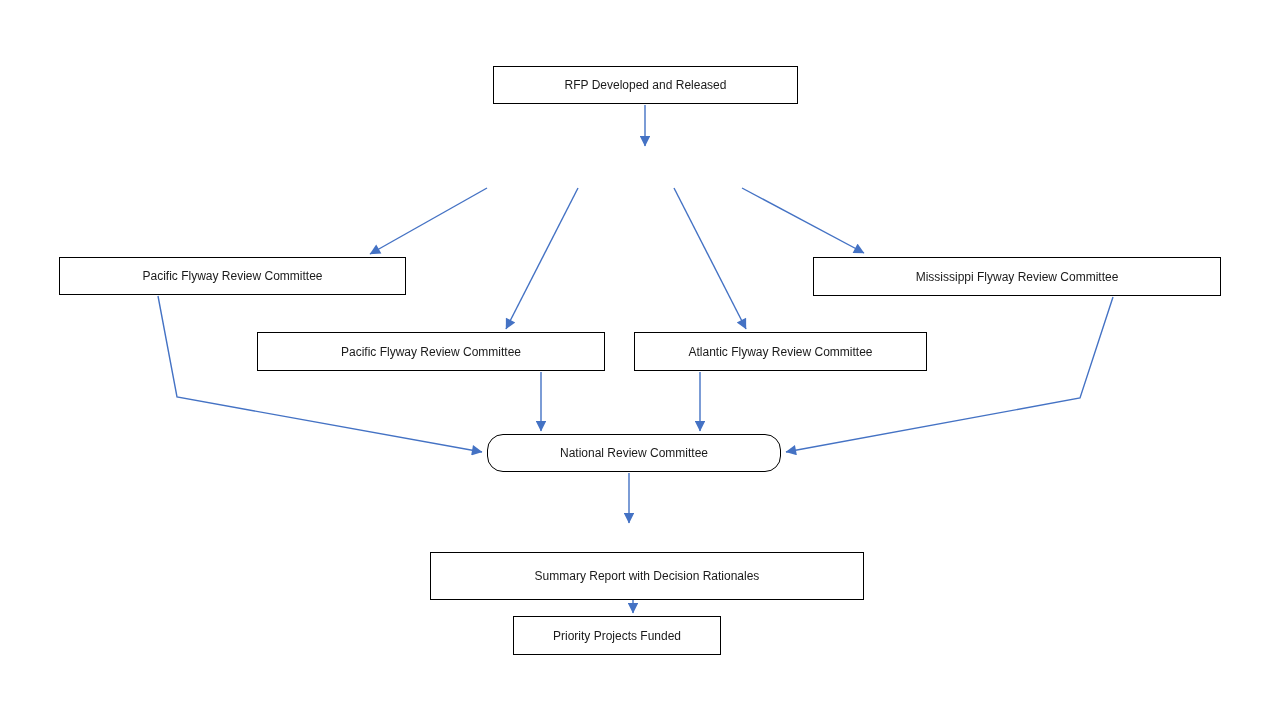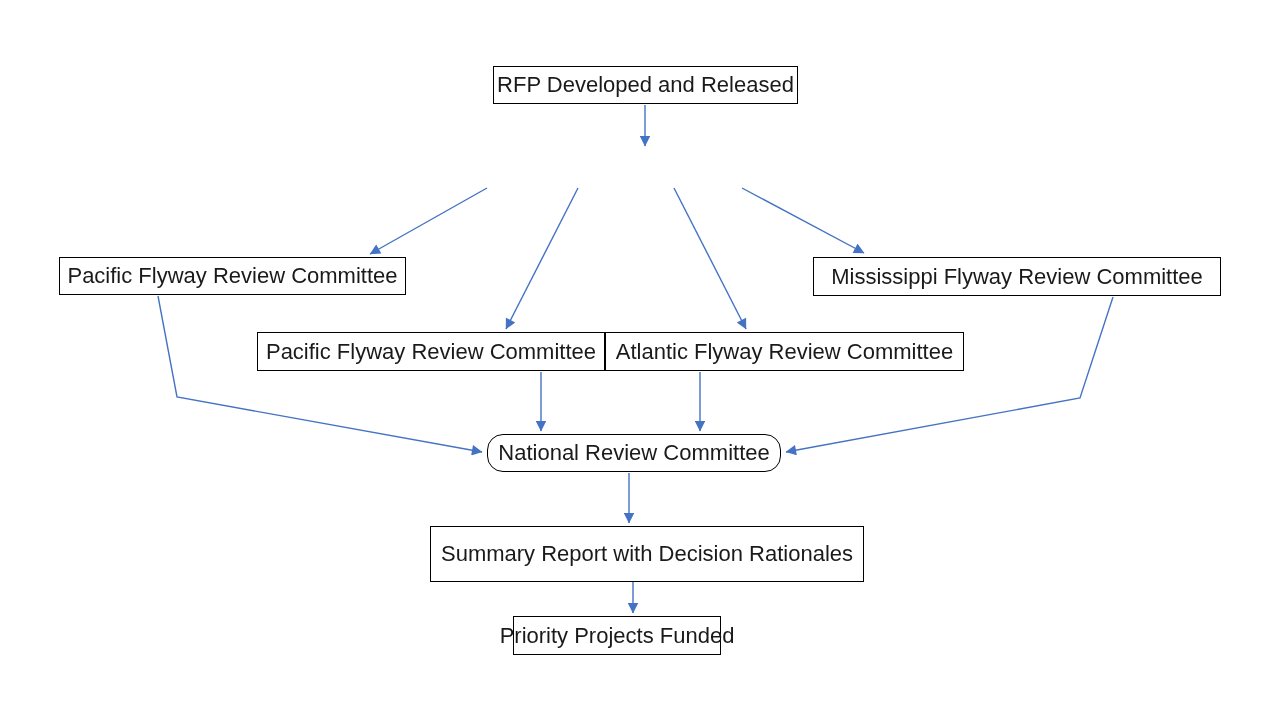--- a/index.html
+++ b/index.html
@@ -24,32 +24,32 @@
   }
   .node {
     position: absolute;
     box-sizing: border-box;
     background: #ffffff;
     border: 1.5px solid #000000;
     display: flex;
     align-items: center;
     justify-content: center;
     color: #1a1a1a;
-    font-size: 22px;
+    font-size: 12px;
     white-space: nowrap;
   }
   
   #n-rfp            { left:  493px; top:  66px; width: 305px; height: 38px; }
   #n-proposals      { left:  502px; top: 148px; width: 290px; height: 38px; }
   #n-pacific-left   { left:   59px; top: 257px; width: 347px; height: 38px; }
   #n-mississippi    { left:  813px; top: 257px; width: 408px; height: 39px; }
   #n-pacific-center { left:  257px; top: 332px; width: 348px; height: 39px; }
-  #n-atlantic       { left:  605px; top: 332px; width: 359px; height: 39px; align-items: center; }
+  #n-atlantic       { left:  634px; top: 332px; width: 293px; height: 39px; align-items: center; }
   #n-national       { left:  487px; top: 434px; width: 294px; height: 38px; border-radius: 16px; }
-  #n-summary        { left:  430px; top: 526px; width: 434px; height: 56px; }
+  #n-summary        { left:  430px; top: 552px; width: 434px; height: 48px; }
   #n-priority       { left:  513px; top: 616px; width: 208px; height: 39px; }
   .edge {
     fill: none;
     stroke: #4472C4;
     stroke-width: 1.4;
   }
 </style>
 </head>
 <body>
 

